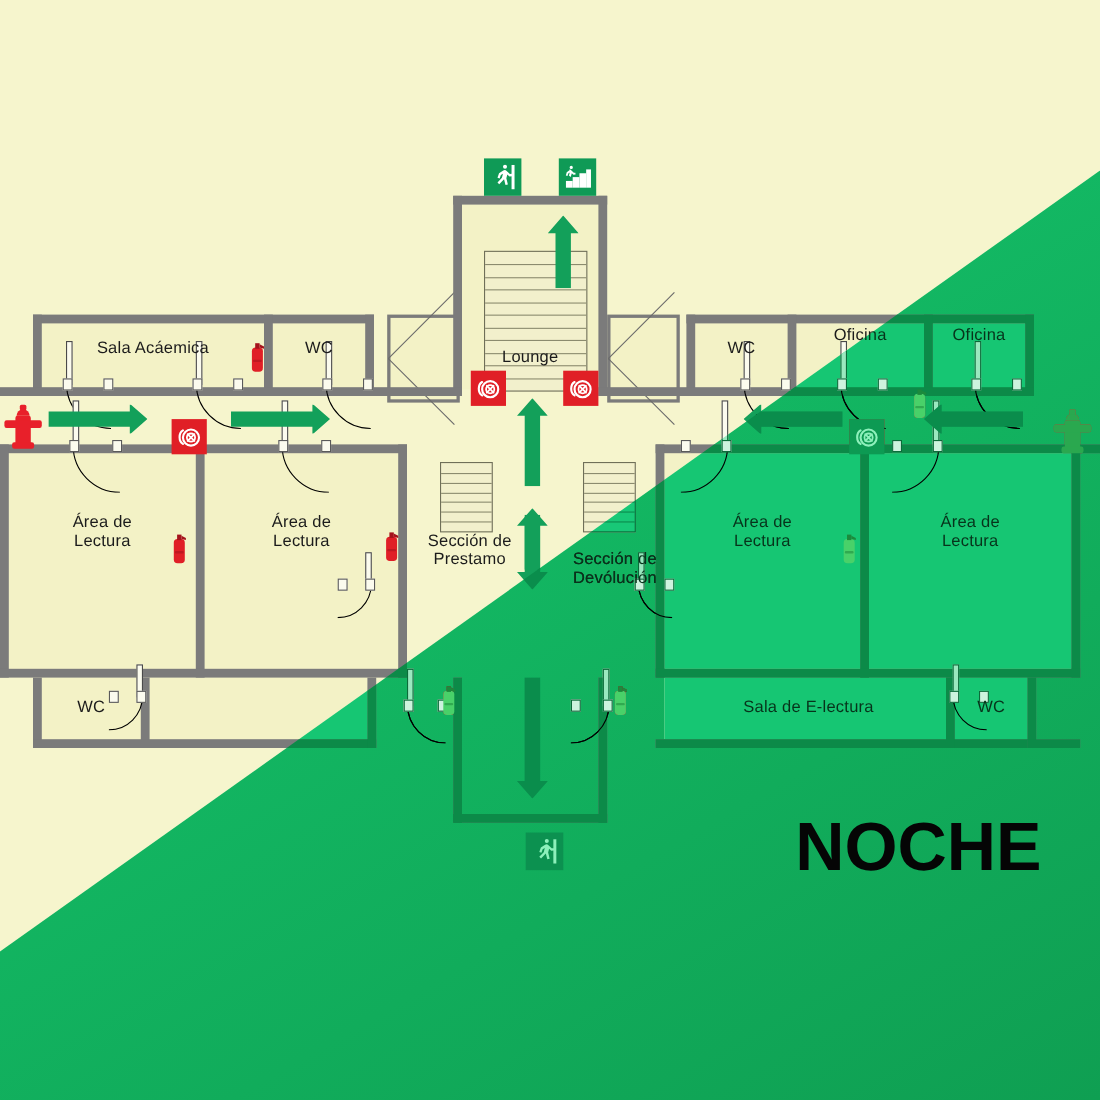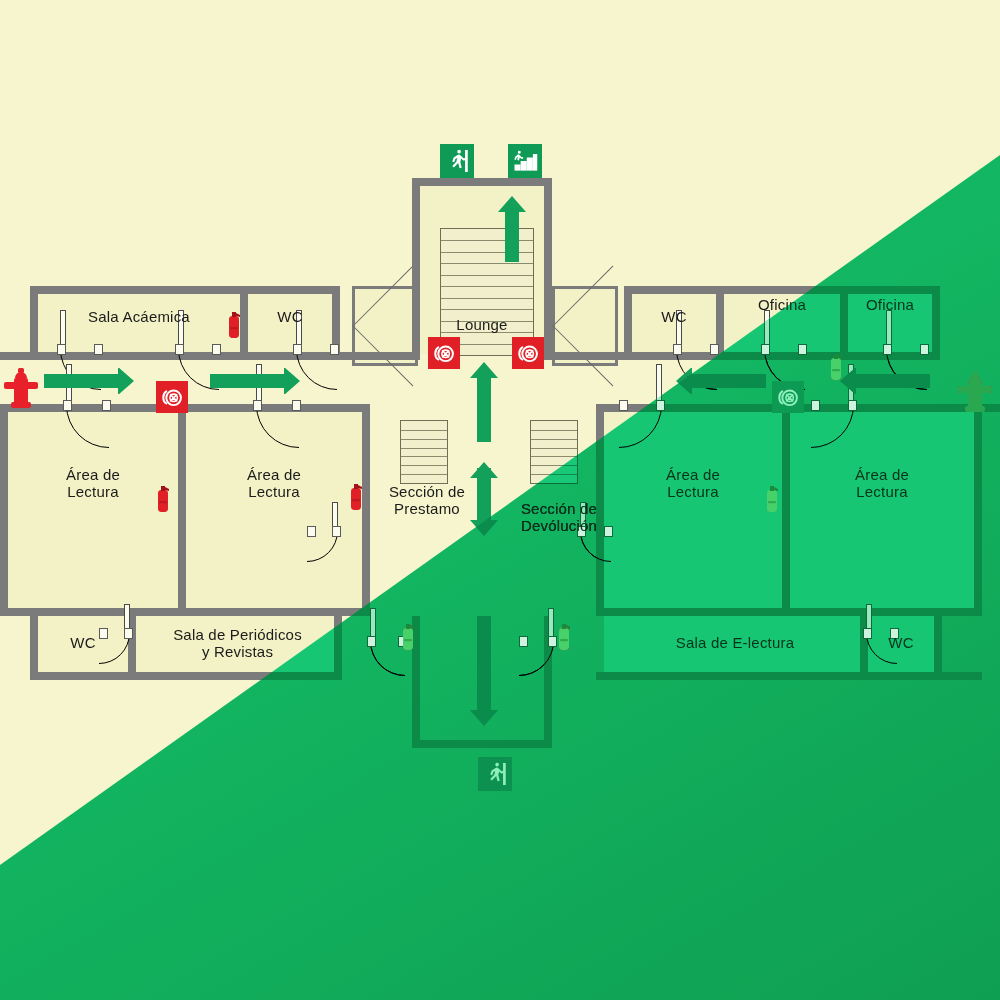--- a/index.html
+++ b/index.html
@@ -269,22 +269,20 @@
 Lectura</div>
       <div class="label" style="left: 374px; top: 483px; width: 106px;">Sección de
 Prestamo</div>
       <div class="label" style="left: 504px; top: 500px; width: 110px;">Sección de
 Devólución</div>
       <div class="label" style="left: 604px; top: 466px; width: 178px;">Área de
 Lectura</div>
       <div class="label" style="left: 790px; top: 466px; width: 184px;">Área de
 Lectura</div>
       <div class="label" style="left: 38px; top: 634px; width: 90px;">WC</div>
-      <div class="label" style="left: 130px; top: 626px; width: 215px;">Sala de Periódicos
-y Revistas</div>
       <div class="label" style="left: 600px; top: 634px; width: 270px;">Sala de E-lectura</div>
       <div class="label" style="left: 866px; top: 634px; width: 70px;">WC</div>
       <div class="arrow" style="left: 44px; top: 368px; width: 90px; height: 26px;">
         <svg width="90" height="26" viewBox="0 0 90 26">
           <path class="ap" d="M0 6 L74 6 L74 -1 L90 13 L74 27 L74 20 L0 20 Z"></path>
         </svg>
       </div>
       <div class="arrow" style="left: 210px; top: 368px; width: 90px; height: 26px;">
         <svg width="90" height="26" viewBox="0 0 90 26">
           <path class="ap" d="M0 6 L74 6 L74 -1 L90 13 L74 27 L74 20 L0 20 Z"></path>
@@ -796,14 +794,15 @@
         </svg></div>
       <div class="hyd" style="left: 954px; top: 370px;"><svg width="42" height="44" viewBox="0 0 42 44">
           <rect x="14" y="12" width="14" height="26" rx="2" fill="#2aa84f"></rect>
           <rect x="4" y="16" width="34" height="7" rx="2" fill="#2aa84f"></rect>
           <path d="M15 12 a6 6 0 0 1 12 0 z" fill="#2aa84f"></path>
           <rect x="18" y="2" width="6" height="5" rx="1.5" fill="#2aa84f"></rect>
           <rect x="11" y="36" width="20" height="6" rx="2" fill="#2aa84f"></rect>
         </svg></div>
     </div>
 
+  <div class="word" id="word-night">NOCHE</div>
 
 </div>
 
 </body></html>

